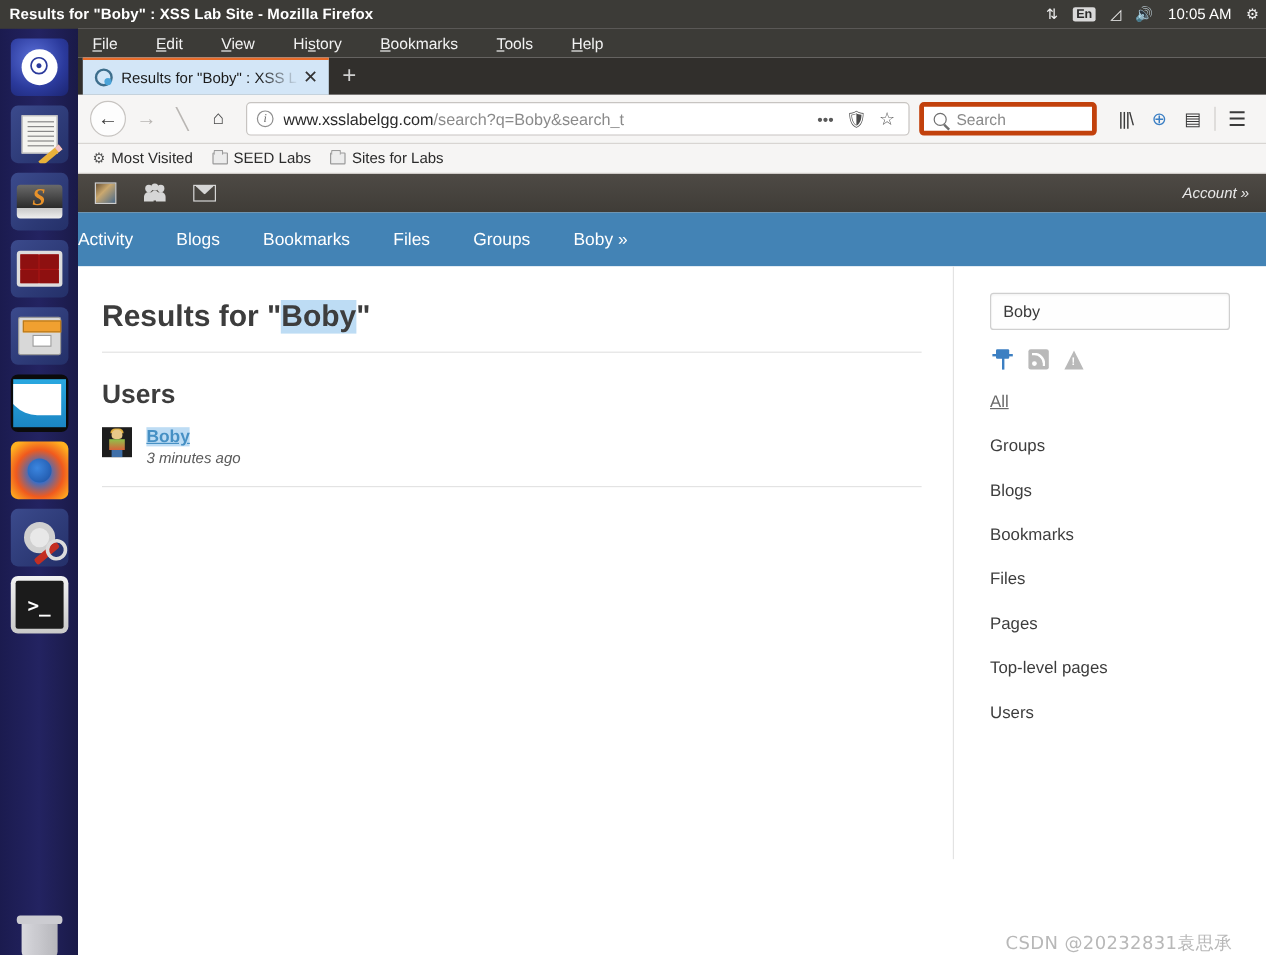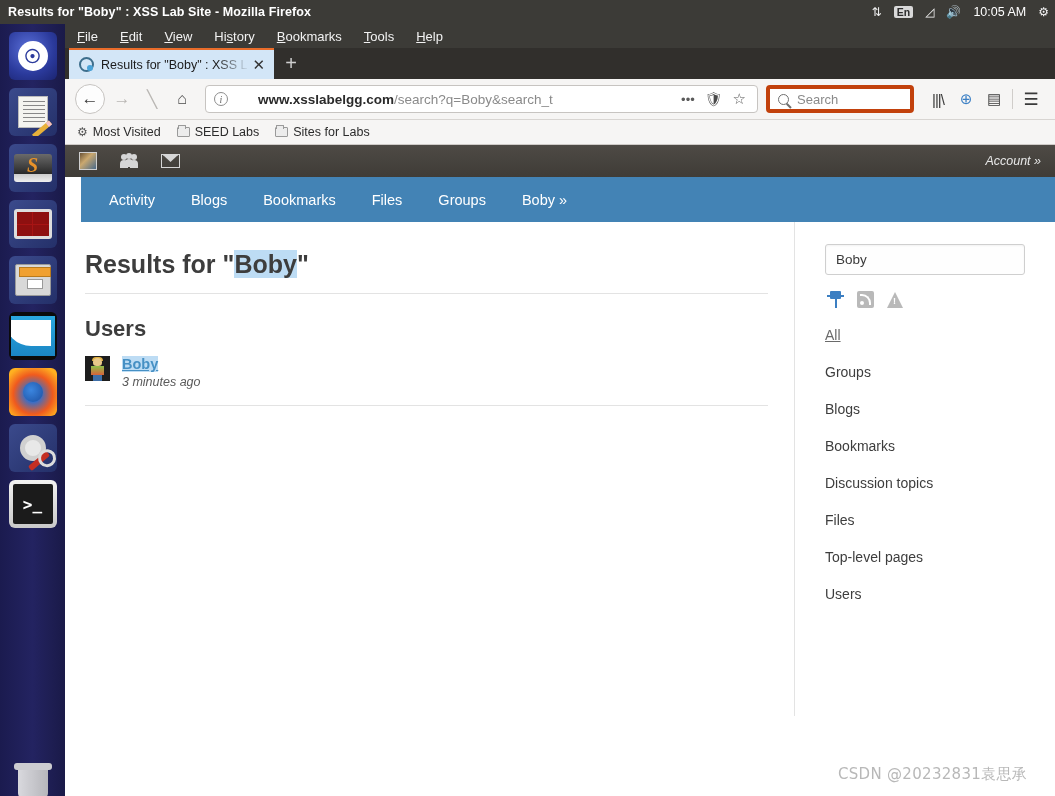--- a/index.html
+++ b/index.html
@@ -218,21 +218,21 @@
     font-size: 10.5px; font-weight: bold;
   }
   #tray .clock { font-size: 12.5px; color: #ffffff; }
 
   
   #menubar {
     position: absolute; left: 0; top: 24px;
     width: 990px; height: 24px;
     background: #3c3b37;
     display: flex; align-items: center;
-    padding-left: 12px; gap: 22px;
+    padding-left: 12px; gap: 32px;
     color: #f2f2f2; font-size: 13px;
   }
   #menubar .mi u { text-decoration: underline; }
   #menubar .mi { cursor: default; }
 
   
   #tabstrip {
     position: absolute; left: 0; top: 48px;
     width: 990px; height: 31px;
     background: #312f2c;
@@ -311,21 +311,21 @@
     display: flex; align-items: center; justify-content: center;
     margin-right: 8px; flex: 0 0 auto;
     font-family: "Liberation Serif", serif;
   }
   #url-text {
     flex: 1; white-space: nowrap; overflow: hidden;
     color: #8a8a8a;
     -webkit-mask-image: linear-gradient(to right, #000 88%, transparent 100%);
     mask-image: linear-gradient(to right, #000 88%, transparent 100%);
   }
-  #url-text .host { color: #2b2b2b; font-weight: bold; margin-left: 22px; }
+  #url-text .host { color: #2b2b2b; font-weight: normal; }
   #url-text .sub { color: #8a8a8a; }
   .url-action { color: #5a5a5a; font-size: 13px; padding: 0 5px; }
   .url-action.shield { color: #4a4a4a; font-size: 14px; }
   .url-action.star { color: #5a5a5a; font-size: 15px; }
 
   #searchbar {
     width: 148px; height: 28px;
     background: #fff; border: 4px solid #c2410c; border-radius: 4px;
     display: flex; align-items: center;
     padding: 0 8px; font-size: 13px; color: #8a8a8a;
@@ -436,21 +436,21 @@
     font-size: 44px; font-weight: bold; color: #ffffff;
     text-shadow: 2px 2px 3px rgba(0,0,0,.35);
     letter-spacing: .5px;
   }
 
   
   #elgg-nav {
     height: 45px;
     background: #4383b5;
     display: flex; align-items: center;
-    padding-left: 28px; gap: 36px; margin-left: 16px;
+    gap: 36px;
   }
   #elgg-nav a {
     color: #ffffff; font-size: 14.5px; text-decoration: none;
   }
 
   
   #elgg-body {
     display: flex;
     height: 494px;
     background: #fff;
@@ -576,21 +576,21 @@
   #side-list li { margin-bottom: 19px; }
   #side-list a {
     font-size: 14px; color: #3d3d3d; text-decoration: none;
   }
   #side-list a.current {
     color: #6a6a6a; text-decoration: underline;
   }
 
   
   #watermark {
-    position: absolute; right: 28px; bottom: 12px;
+    position: absolute; right: 28px; bottom: 0;
     font-size: 15px; color: #b8b8b8;
     font-family: "DejaVu Sans", sans-serif;
     letter-spacing: .3px;
   }
 </style>
 </head>
 <body>
 
 <div id="desktop">
 
@@ -777,22 +777,22 @@
             </span>
             <span class="sidei rss"></span>
             <span class="sidei warn"></span>
           </div>
 
           <ul id="side-list">
             <li><a href="#" class="current">All</a></li>
             <li><a href="#">Groups</a></li>
             <li><a href="#">Blogs</a></li>
             <li><a href="#">Bookmarks</a></li>
-            <li><a href="#">Discussion topics</a></li>
             <li><a href="#">Files</a></li>
+            <li><a href="#">Pages</a></li>
             <li><a href="#">Top-level pages</a></li>
             <li><a href="#">Users</a></li>
 
           </ul>
         </div>
 
       </div>
 
       <div id="watermark">CSDN @20232831袁思承</div>
     </div>

